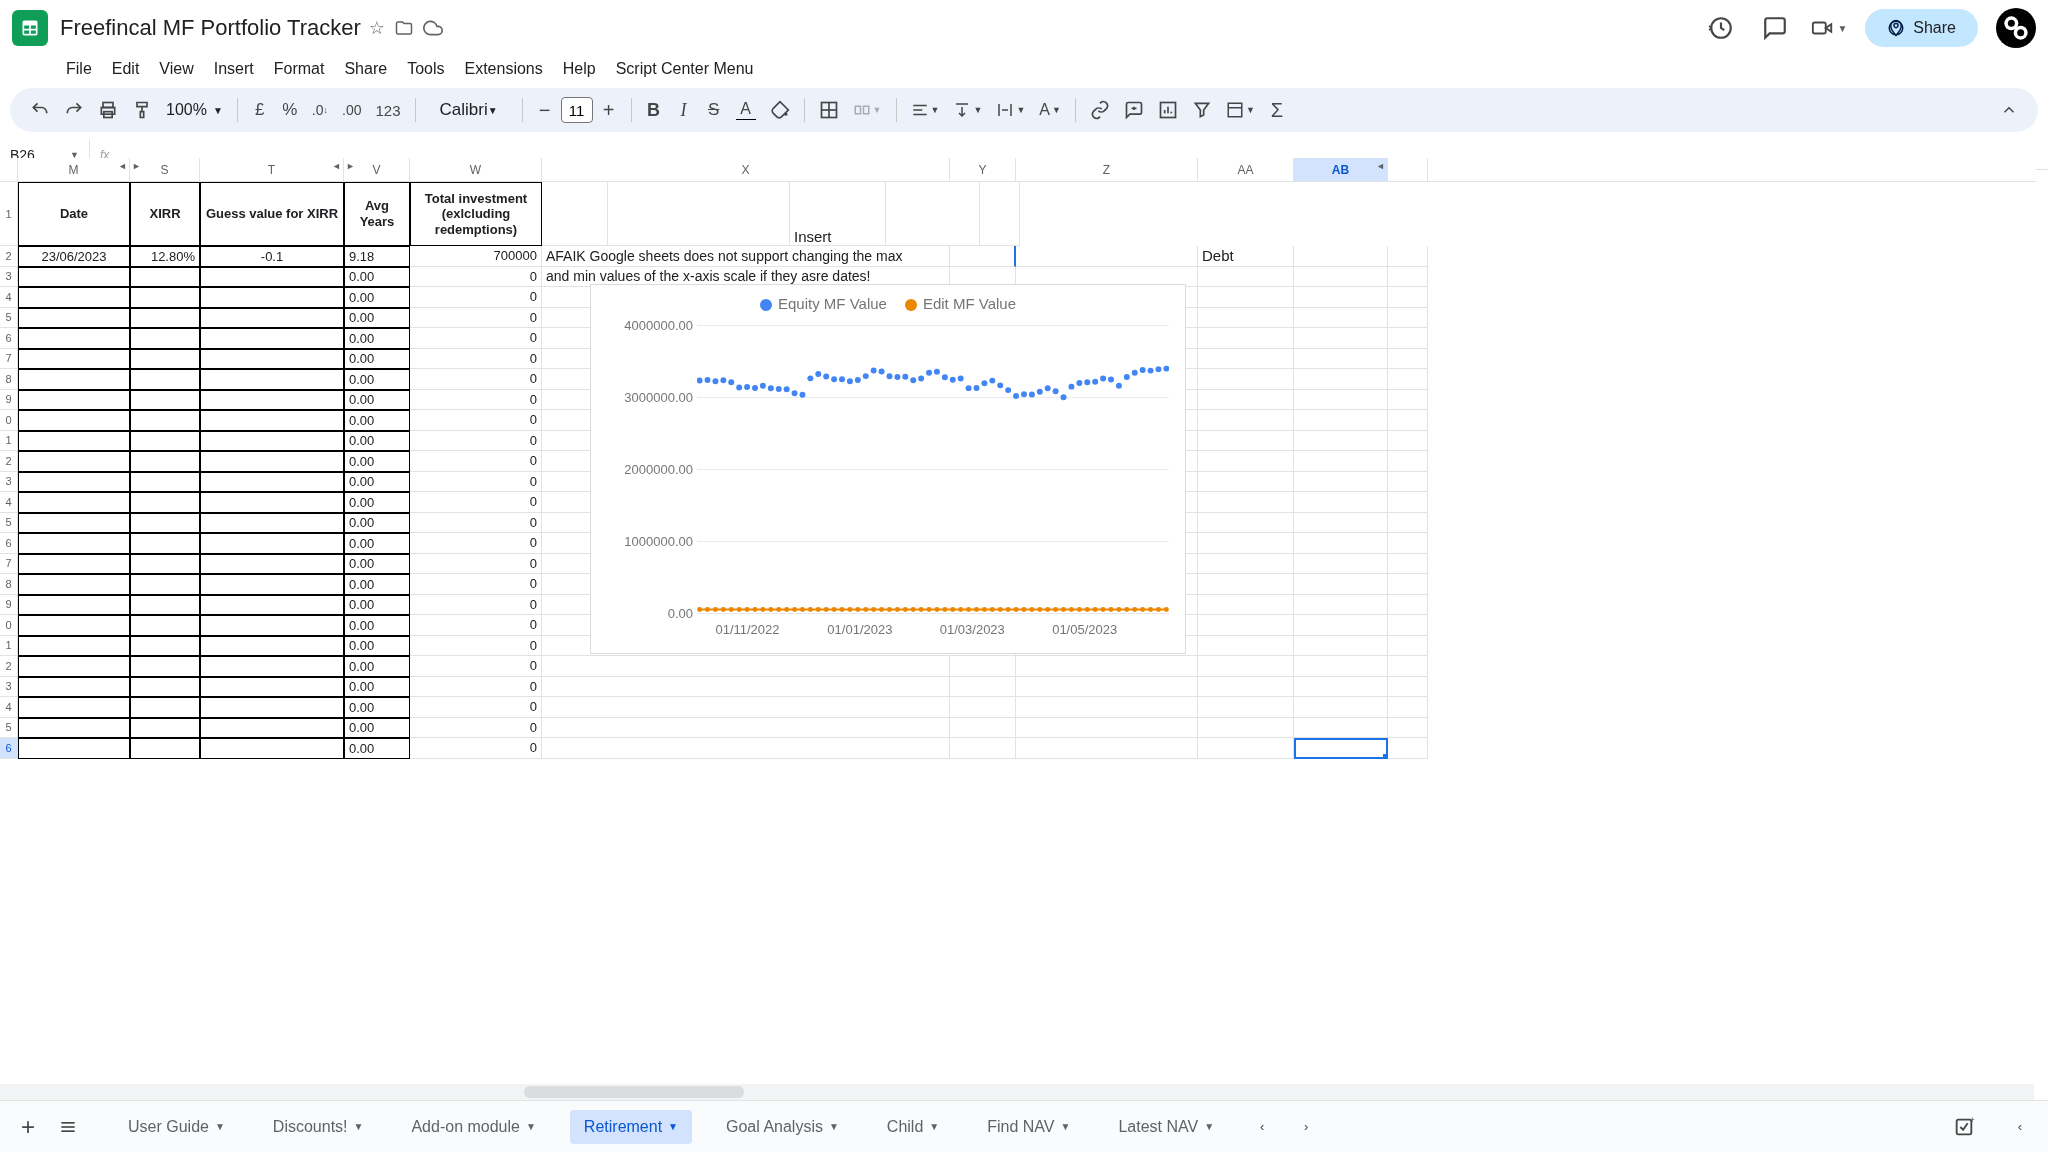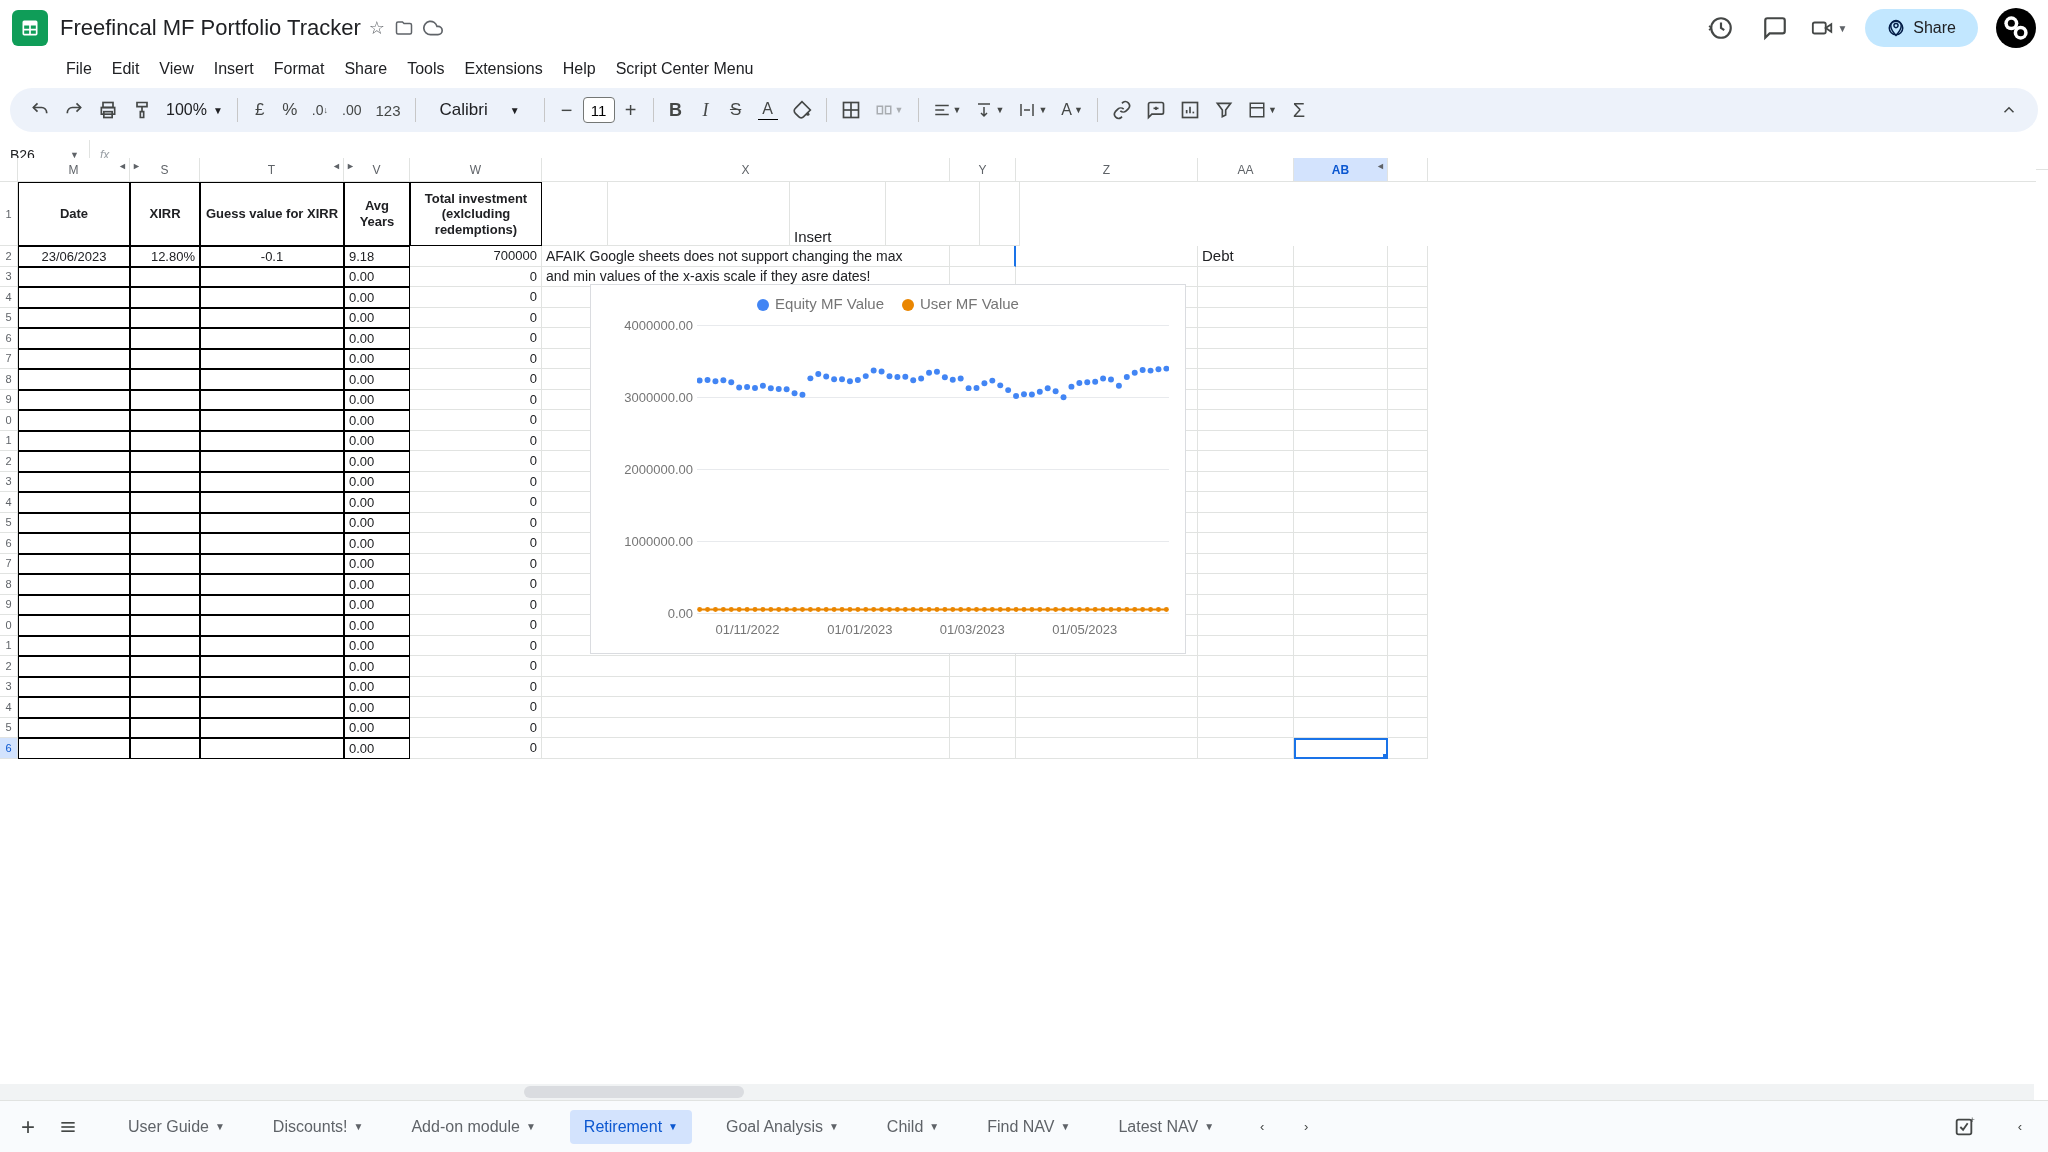--- a/index.html
+++ b/index.html
@@ -19,21 +19,21 @@
 
 
 .menu-bar { display: flex; padding: 0 12px 6px 58px; gap: 4px; }
 .menu-item { padding: 4px 8px; font-size: 16px; color: #202124; cursor: pointer; border-radius: 4px; }
 
 
 .toolbar { display: flex; align-items: center; padding: 22px 14px; background: #edf2fa; border-radius: 24px; margin: 0 10px; height: 44px; gap: 2px; }
 .tb-btn { padding: 4px 6px; color: #444746; cursor: pointer; display: flex; align-items: center; justify-content: center; min-width: 28px; height: 28px; border-radius: 4px; }
 .tb-sep { width: 1px; height: 24px; background: #c7c7c7; margin: 0 6px; }
 .zoom { font-size: 16px; padding: 0 6px; display: flex; align-items: center; gap: 6px; }
-.font-name { font-size: 17px; padding: 0 16px; display: flex; align-items: center; gap: 22px; }
+.font-name { font-size: 17px; padding: 0 16px; display: flex; align-items: center; }
 .font-size-input { width: 32px; height: 26px; text-align: center; border: 1px solid #747775; border-radius: 4px; background: #fff; font-size: 15px; }
 .tb-expand { margin-left: auto; }
 
 
 .fx-bar { display: flex; align-items: center; border-bottom: 1px solid #e1e3e1; height: 30px; margin-top: 8px; }
 .name-box { width: 90px; padding: 0 10px; font-size: 14px; display: flex; align-items: center; justify-content: space-between; border-right: 1px solid #e1e3e1; height: 100%; }
 .fx-label { padding: 0 10px; font-style: italic; color: #9aa0a6; font-size: 12px; }
 
 
 .grid-wrap { position: absolute; top: 158px; left: 0; right: 12px; bottom: 58px; overflow: hidden; }
@@ -712,21 +712,21 @@
         <div class="cell c-AB selected" style="position: relative;">
           <div class="selection-handle" style="right: -4px; bottom: -4px;"></div>
         </div>
         <div class="cell c-end"></div>
       </div>
     </div>
 
   <div class="chart-box">
     <div class="chart-legend">
       <span><span class="legend-dot" style="background:#4285f4;"></span><span>Equity MF Value</span></span>
-      <span><span class="legend-dot" style="background:#ea8600;"></span><span>User MF Value</span></span>
+      <span><span class="legend-dot" style="background:#ea8600;"></span><span>Edit MF Value</span></span>
     </div>
     <div class="chart-area">
       <div class="gridline" style="top:0;"></div>
       <div class="gridline" style="top:25%;"></div>
       <div class="gridline" style="top:50%;"></div>
       <div class="gridline" style="top:75%;"></div>
       <div class="gridline" style="top:100%;"></div>
       <div class="y-label" style="top:0;">4000000.00</div>
       <div class="y-label" style="top:25%;">3000000.00</div>
       <div class="y-label" style="top:50%;">2000000.00</div>

